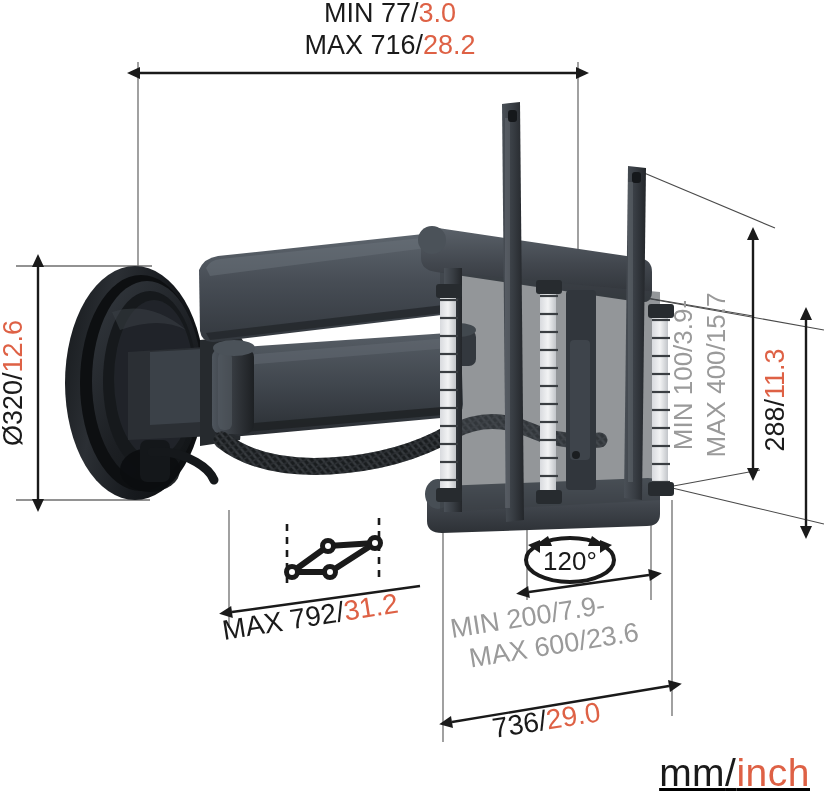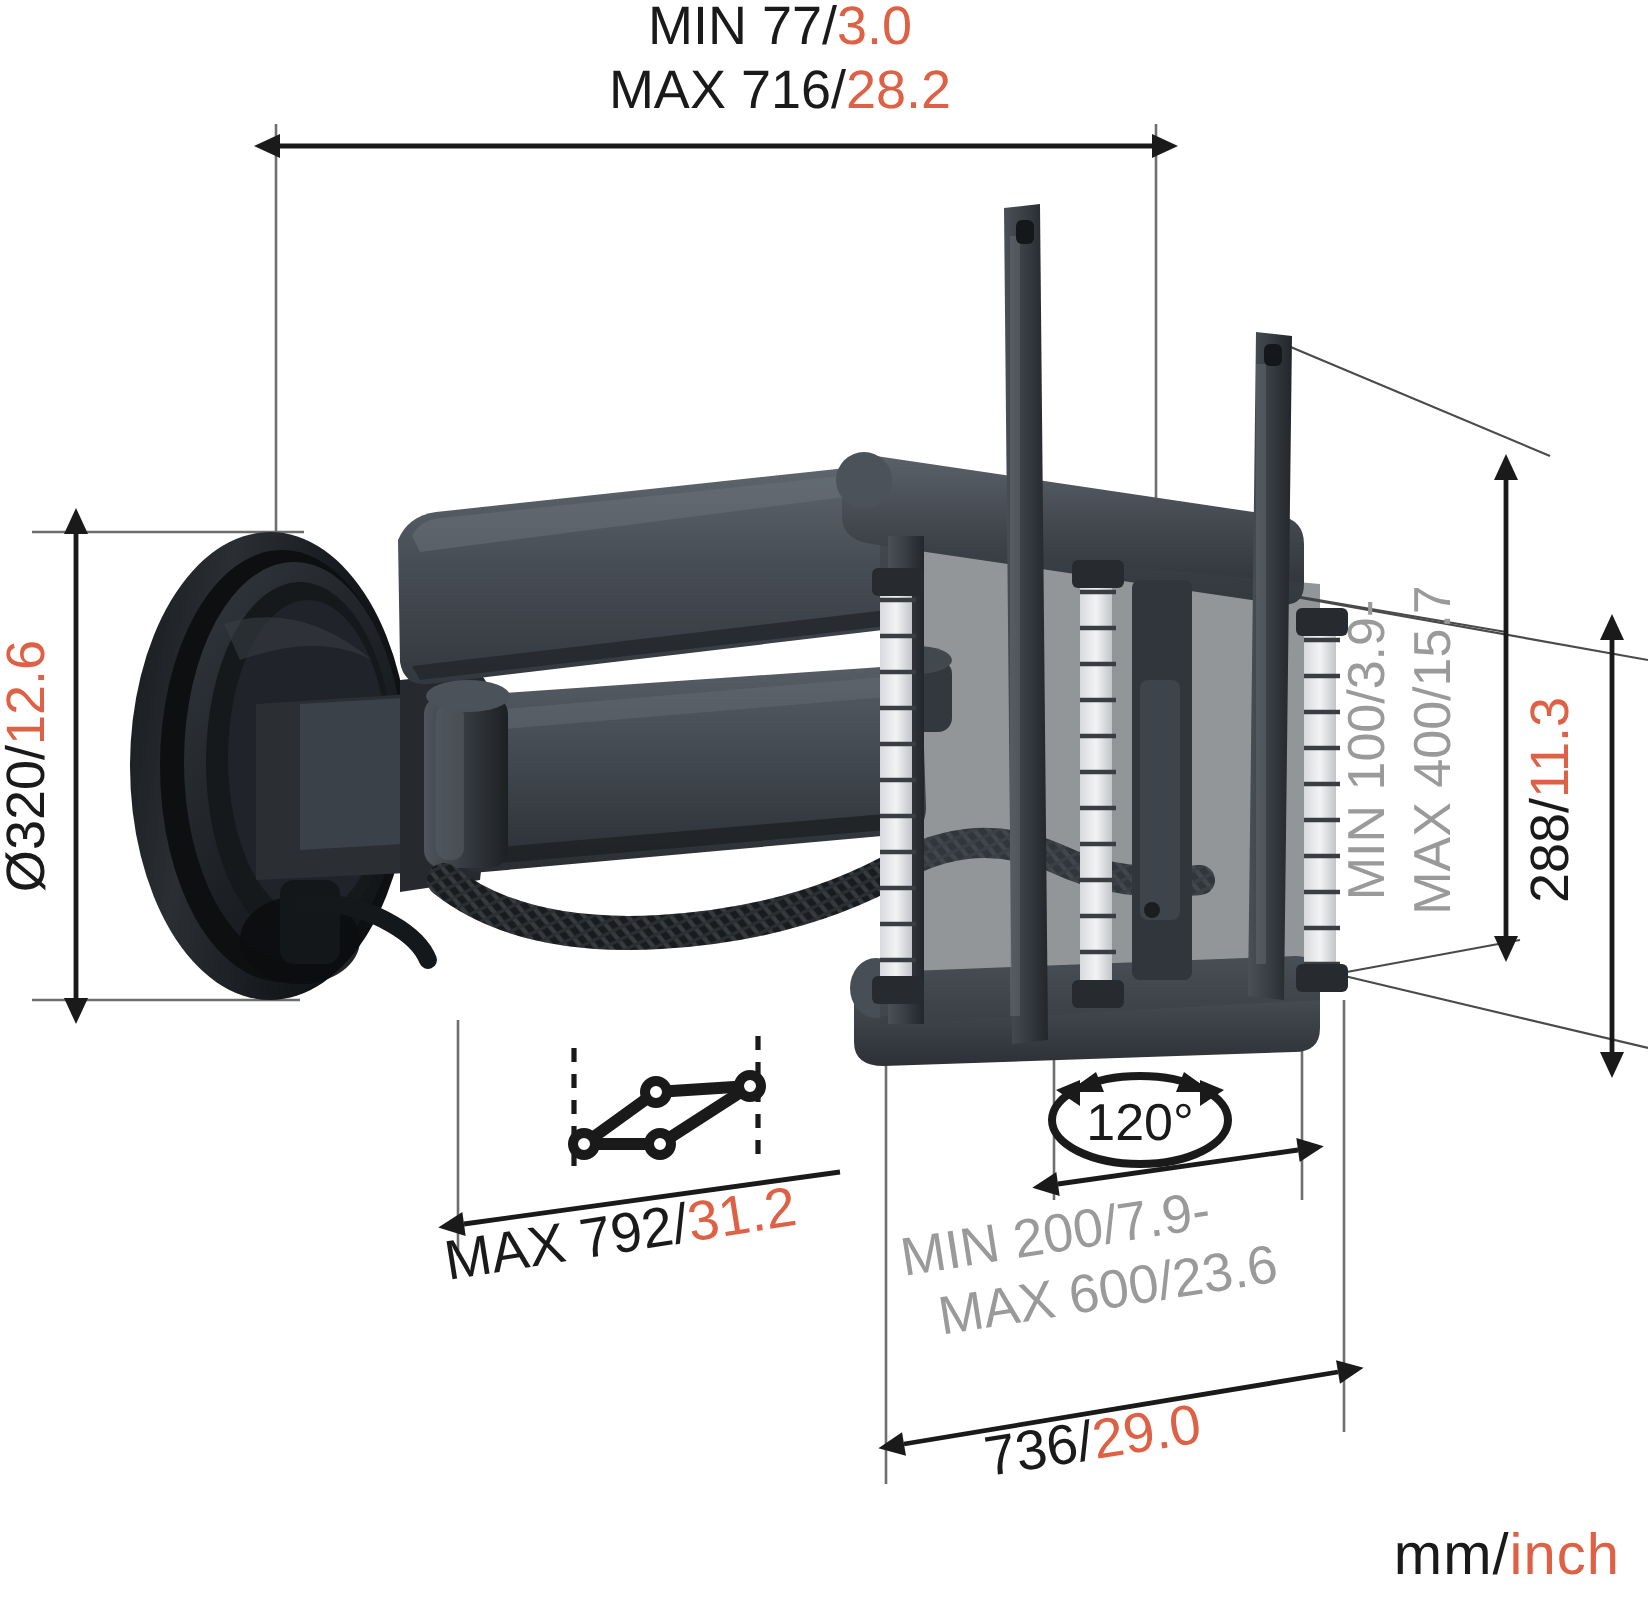--- a/index.html
+++ b/index.html
@@ -29,23 +29,24 @@
   }
   .dimtext {
     font-family: "Liberation Sans", sans-serif;
     font-weight: 400;
   }
   .legend {
     position: absolute;
     right: 14px;
     bottom: 8px;
     font-family: "Liberation Sans", sans-serif;
-    font-size: 29px;
+    font-size: 39px;
     letter-spacing: 0.5px;
     white-space: nowrap;
+    text-decoration: underline;
   }
 </style>
 </head>
 <body>
 
 <div id="stage">
 
 <svg id="diagram" viewBox="0 0 824 803" xmlns="http://www.w3.org/2000/svg">
   <defs>
     <marker id="arrL" markerWidth="14" markerHeight="12" refX="13" refY="6" orient="auto" markerUnits="userSpaceOnUse">

